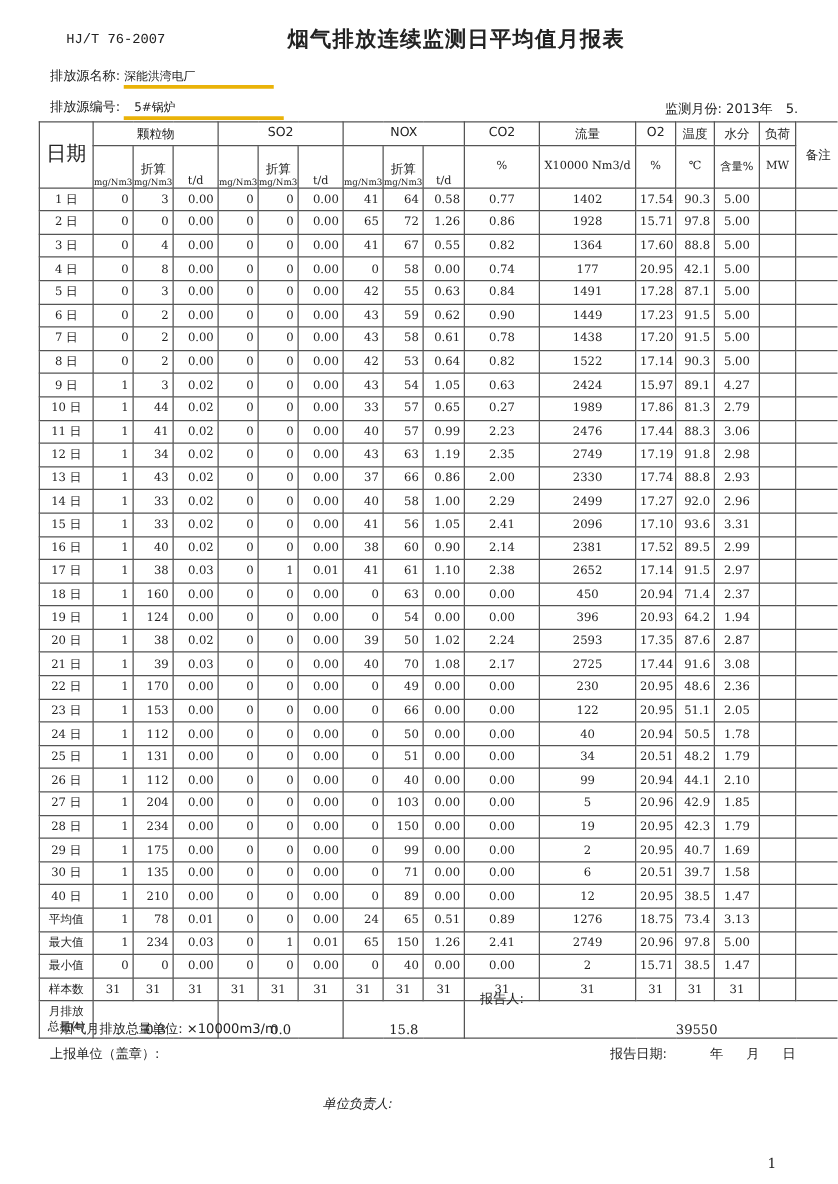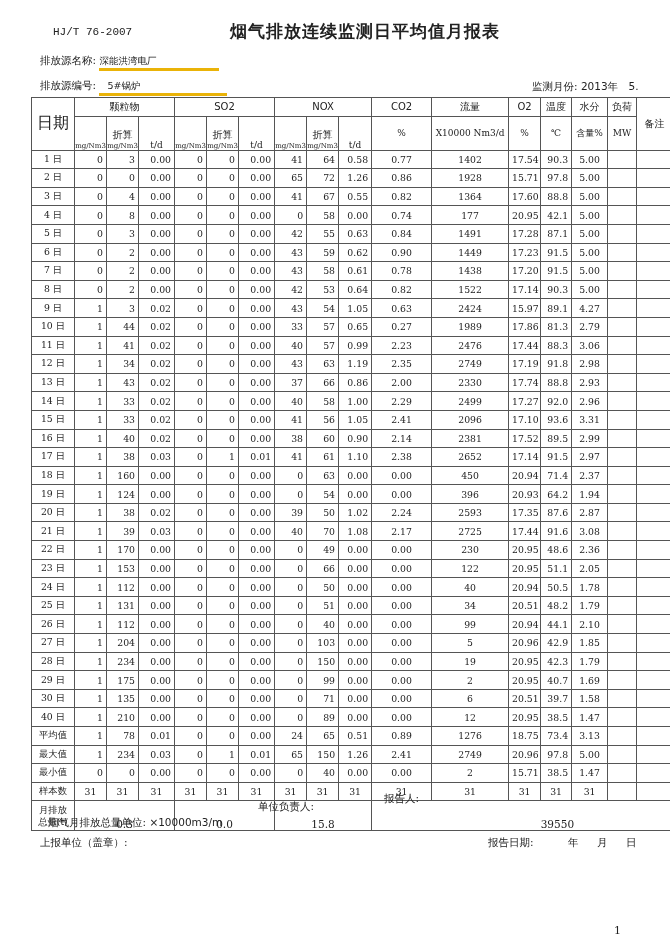--- a/index.html
+++ b/index.html
@@ -769,19 +769,19 @@
         <td colspan="3" class="c" style="vertical-align: bottom; font-size: 10.5px;">0.3</td>
         <td colspan="3" class="c" style="vertical-align: bottom; font-size: 10.5px;">0.0</td>
         <td colspan="3" class="c" style="vertical-align: bottom; font-size: 10.5px;">15.8</td>
         <td colspan="7" class="r" style="vertical-align: bottom; font-size: 10.5px; padding-right: 98px;">39550</td>
       </tr>
     </tbody>
 </table>
 
 <div class="foot" style="left:48px;top:816px;">烟气月排放总量单位: ×10000m3/m</div>
 <div class="foot" style="left:40px;top:836px;">上报单位（盖章）:</div>
-<div class="foot" style="left:258px;top:800px;">单位负责人:</div>
+<div class="foot" style="left:258px;top:876px;font-style:italic;">单位负责人:</div>
 <div class="foot" style="left:384px;top:792px;">报告人:</div>
 <div class="foot" style="left:488px;top:836px;">报告日期:</div>
 <div class="foot" style="left:568px;top:836px;">年</div>
 <div class="foot" style="left:597px;top:836px;">月</div>
 <div class="foot" style="left:626px;top:836px;">日</div>
 <div class="pageno">1</div>
 
 </body></html>

